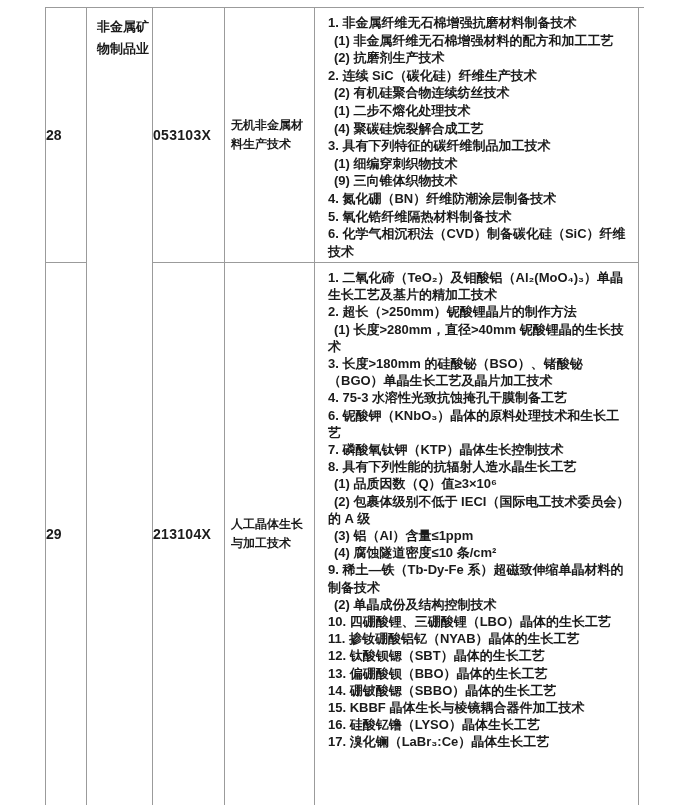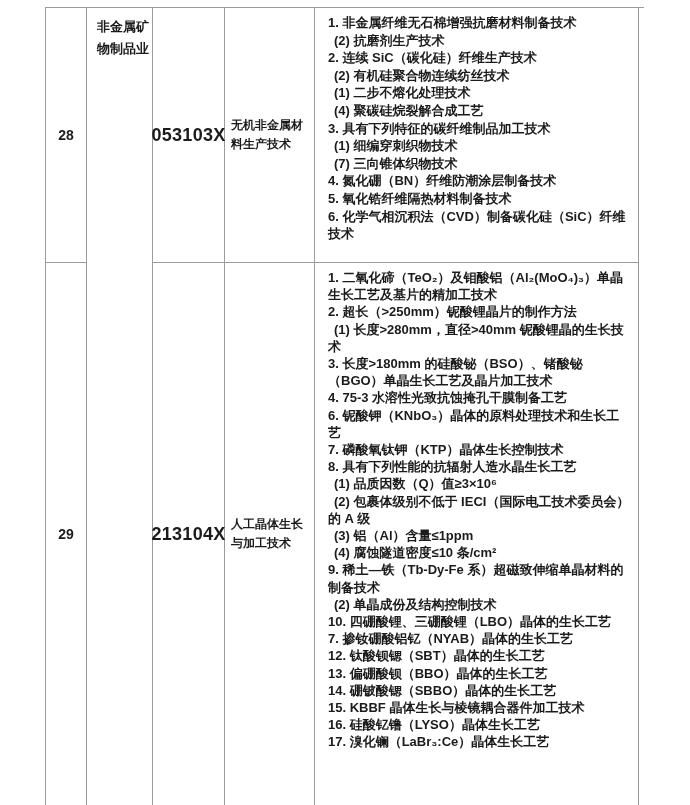--- a/index.html
+++ b/index.html
@@ -23,22 +23,22 @@
   .col{border-right:1px solid var(--bc);display:flex;flex-direction:column;box-sizing:border-box;}
   .col-no{width:41px;}
   .col-cat{width:66px;}
   .col-code{width:72px;}
   .col-name{width:90px;}
   .col-content{width:324px;}
   .cell{box-sizing:border-box;}
   .c-r28{height:255px;flex:none;border-bottom:1px solid var(--bc);}
   .c-r29{flex:1;}
   .cell-full{flex:1;border-bottom:none;}
-  .center{display:flex;align-items:center;justify-content:center;font-size:14px;}
-  .code{font-size:18px;letter-spacing:0.3px;}
+  .center{display:flex;align-items:center;justify-content:flex-start;font-size:14px;}
+  .code{font-size:14px;letter-spacing:0.3px;}
   .vcenter{display:flex;align-items:center;}
   .name-cell{padding-left:6px;padding-right:0;font-size:12px;line-height:19px;}
   .cat-cell{padding:8px 0 11px 10px;font-size:13px;line-height:22px;}
   .cat-cell span{display:inline-block;width:56px;}
   .items{padding:6px 6px 12px 13px;font-size:13px;overflow:hidden;}
   .items-r28 .item{line-height:17.6px;}
   .items-r29 .item{line-height:17.2px;}
   .item{word-break:break-word;}
   .item.sub{text-indent:6px;}
 </style>
@@ -77,49 +77,50 @@
         <span>无机非金属材料生产技术</span>
       </div>
       <div class="cell c-r29 vcenter name-cell">
         <span>人工晶体生长与加工技术</span>
       </div>
     </div>
 
     <div class="col col-content">
       <div class="cell c-r28 items items-r28">
           <div class="item">1. 非金属纤维无石棉增强抗磨材料制备技术</div>
+          <div class="item sub">(1) 非金属纤维无石棉增强材料的配方和加工工艺</div>
           <div class="item sub">(2) 抗磨剂生产技术</div>
           <div class="item">2. 连续 SiC（碳化硅）纤维生产技术</div>
           <div class="item sub">(2) 有机硅聚合物连续纺丝技术</div>
           <div class="item sub">(1) 二步不熔化处理技术</div>
           <div class="item sub">(4) 聚碳硅烷裂解合成工艺</div>
           <div class="item">3. 具有下列特征的碳纤维制品加工技术</div>
           <div class="item sub">(1) 细编穿刺织物技术</div>
-          <div class="item sub">(7) 三向锥体织物技术</div>
+          <div class="item sub">(9) 三向锥体织物技术</div>
           <div class="item">4. 氮化硼（BN）纤维防潮涂层制备技术</div>
           <div class="item">5. 氧化锆纤维隔热材料制备技术</div>
           <div class="item">6. 化学气相沉积法（CVD）制备碳化硅（SiC）纤维技术</div>
         </div>
       <div class="cell c-r29 items items-r29">
           <div class="item">1. 二氧化碲（TeO₂）及钼酸铝（Al₂(MoO₄)₃）单晶生长工艺及基片的精加工技术</div>
           <div class="item">2. 超长（&gt;250mm）铌酸锂晶片的制作方法</div>
           <div class="item sub">(1) 长度&gt;280mm，直径&gt;40mm 铌酸锂晶的生长技术</div>
           <div class="item">3. 长度&gt;180mm 的硅酸铋（BSO）、锗酸铋（BGO）单晶生长工艺及晶片加工技术</div>
           <div class="item">4. 75-3 水溶性光致抗蚀掩孔干膜制备工艺</div>
           <div class="item">6. 铌酸钾（KNbO₃）晶体的原料处理技术和生长工艺</div>
           <div class="item">7. 磷酸氧钛钾（KTP）晶体生长控制技术</div>
           <div class="item">8. 具有下列性能的抗辐射人造水晶生长工艺</div>
           <div class="item sub">(1) 品质因数（Q）值≥3×10⁶</div>
           <div class="item sub">(2) 包裹体级别不低于 IECI（国际电工技术委员会）的 A 级</div>
           <div class="item sub">(3) 铝（Al）含量≤1ppm</div>
           <div class="item sub">(4) 腐蚀隧道密度≤10 条/cm²</div>
           <div class="item">9. 稀土—铁（Tb-Dy-Fe 系）超磁致伸缩单晶材料的制备技术</div>
           <div class="item sub">(2) 单晶成份及结构控制技术</div>
           <div class="item">10. 四硼酸锂、三硼酸锂（LBO）晶体的生长工艺</div>
-          <div class="item">7. 掺钕硼酸铝钇（NYAB）晶体的生长工艺</div>
+          <div class="item">11. 掺钕硼酸铝钇（NYAB）晶体的生长工艺</div>
           <div class="item">12. 钛酸钡锶（SBT）晶体的生长工艺</div>
           <div class="item">13. 偏硼酸钡（BBO）晶体的生长工艺</div>
           <div class="item">14. 硼铍酸锶（SBBO）晶体的生长工艺</div>
           <div class="item">15. KBBF 晶体生长与棱镜耦合器件加工技术</div>
           <div class="item">16. 硅酸钇镥（LYSO）晶体生长工艺</div>
           <div class="item">17. 溴化镧（LaBr₃:Ce）晶体生长工艺</div>
         </div>
     </div>
 
   </div>

